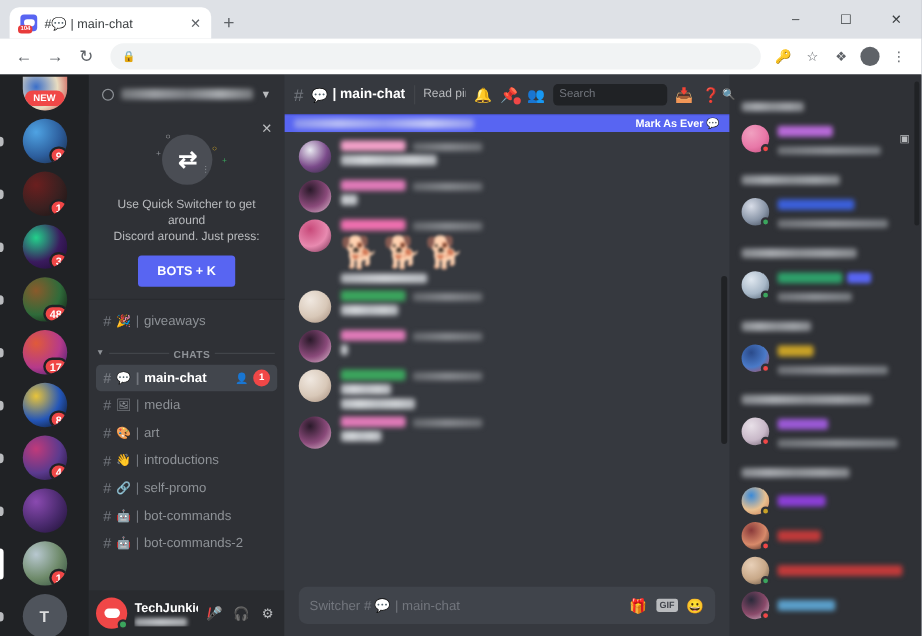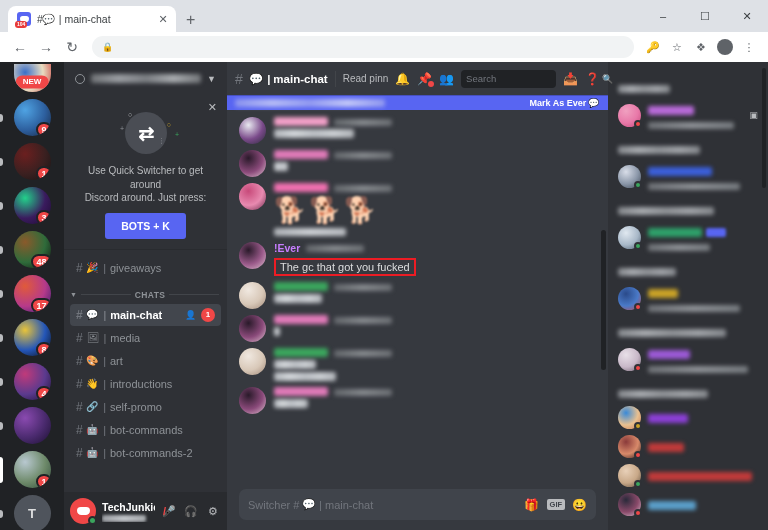--- a/index.html
+++ b/index.html
@@ -46,21 +46,21 @@
     background: linear-gradient(90deg,#c9ccd0,#dfe1e4,#c4c7cb,#d7d9dc,#c9ccd0);
     filter: blur(2px); border-radius: 2px; margin-left: 1px;
   }
   .tb-icon { width: 22px; height: 22px; display: flex; align-items: center; justify-content: center; font-size: 11px; color: #5f6368; cursor: pointer; }
   .avatar-chrome { width: 16px; height: 16px; border-radius: 50%; background: #5f6368; }
 
   
   .app { flex: 1; display: flex; background: #36393f; overflow: hidden; }
 
   
-  .rail { width: 64px; background: #202225; display: flex; flex-direction: column; align-items: center;
+  .rail { width: 74px; background: #202225; display: flex; flex-direction: column; align-items: center;
     padding-top: 2px; gap: 7px; overflow: hidden; position: relative; }
   .srv-wrap { position: relative; width: 100%; display: flex; justify-content: center; flex: none; }
   .pill { position: absolute; left: 0; top: 50%; transform: translateY(-50%); width: 3px; height: 8px; border-radius: 0 3px 3px 0; background: #b9bbbe; }
   .pill.big { height: 26px; background: #fff; }
   .srv {
     width: 37px; height: 37px; border-radius: 50%; overflow: hidden; position: relative;
     display: flex; align-items: center; justify-content: center; font-size: 13px; color: #dcddde; font-weight: bold;
   }
   .badge {
     position: absolute; right: -1px; bottom: -1px; min-width: 15px; height: 15px; border-radius: 8px;
@@ -452,30 +452,20 @@
               </div>
               <div class="emoji-row">
                 <span class="big-emoji">🐕</span>
                 <span class="big-emoji">🐕</span>
                 <span class="big-emoji">🐕</span>
               </div>
               <div class="emoji-names"></div>
             </div>
           </div>
           <div class="msg">
-            <div class="mavatar" style="background: radial-gradient(circle at 35% 30%, rgb(42, 26, 42), rgb(154, 90, 138) 55%, rgb(224, 192, 208));"></div>
-            <div class="mbody">
-              <div class="mhead">
-                <span class="mname" style="color:#c77dff">!Ever</span>
-                <span class="mtime-blur"></span>
-              </div>
-              <div style="margin-top:3px"><span class="highlight-box">The gc that got you fucked</span></div>
-            </div>
-          </div>
-          <div class="msg">
             <div class="mavatar" style="background: radial-gradient(circle at 35% 30%, rgb(240, 232, 224), rgb(216, 200, 184) 55%, rgb(160, 136, 120));"></div>
             <div class="mbody">
               <div class="mhead">
                 <span class="mname blurred" style="width:54px;background:#3ba55d"></span>
                 <span class="mtime-blur"></span>
               </div>
               <div class="mtext-blur" style="width:48px"></div>
             </div>
           </div>
           <div class="msg">

